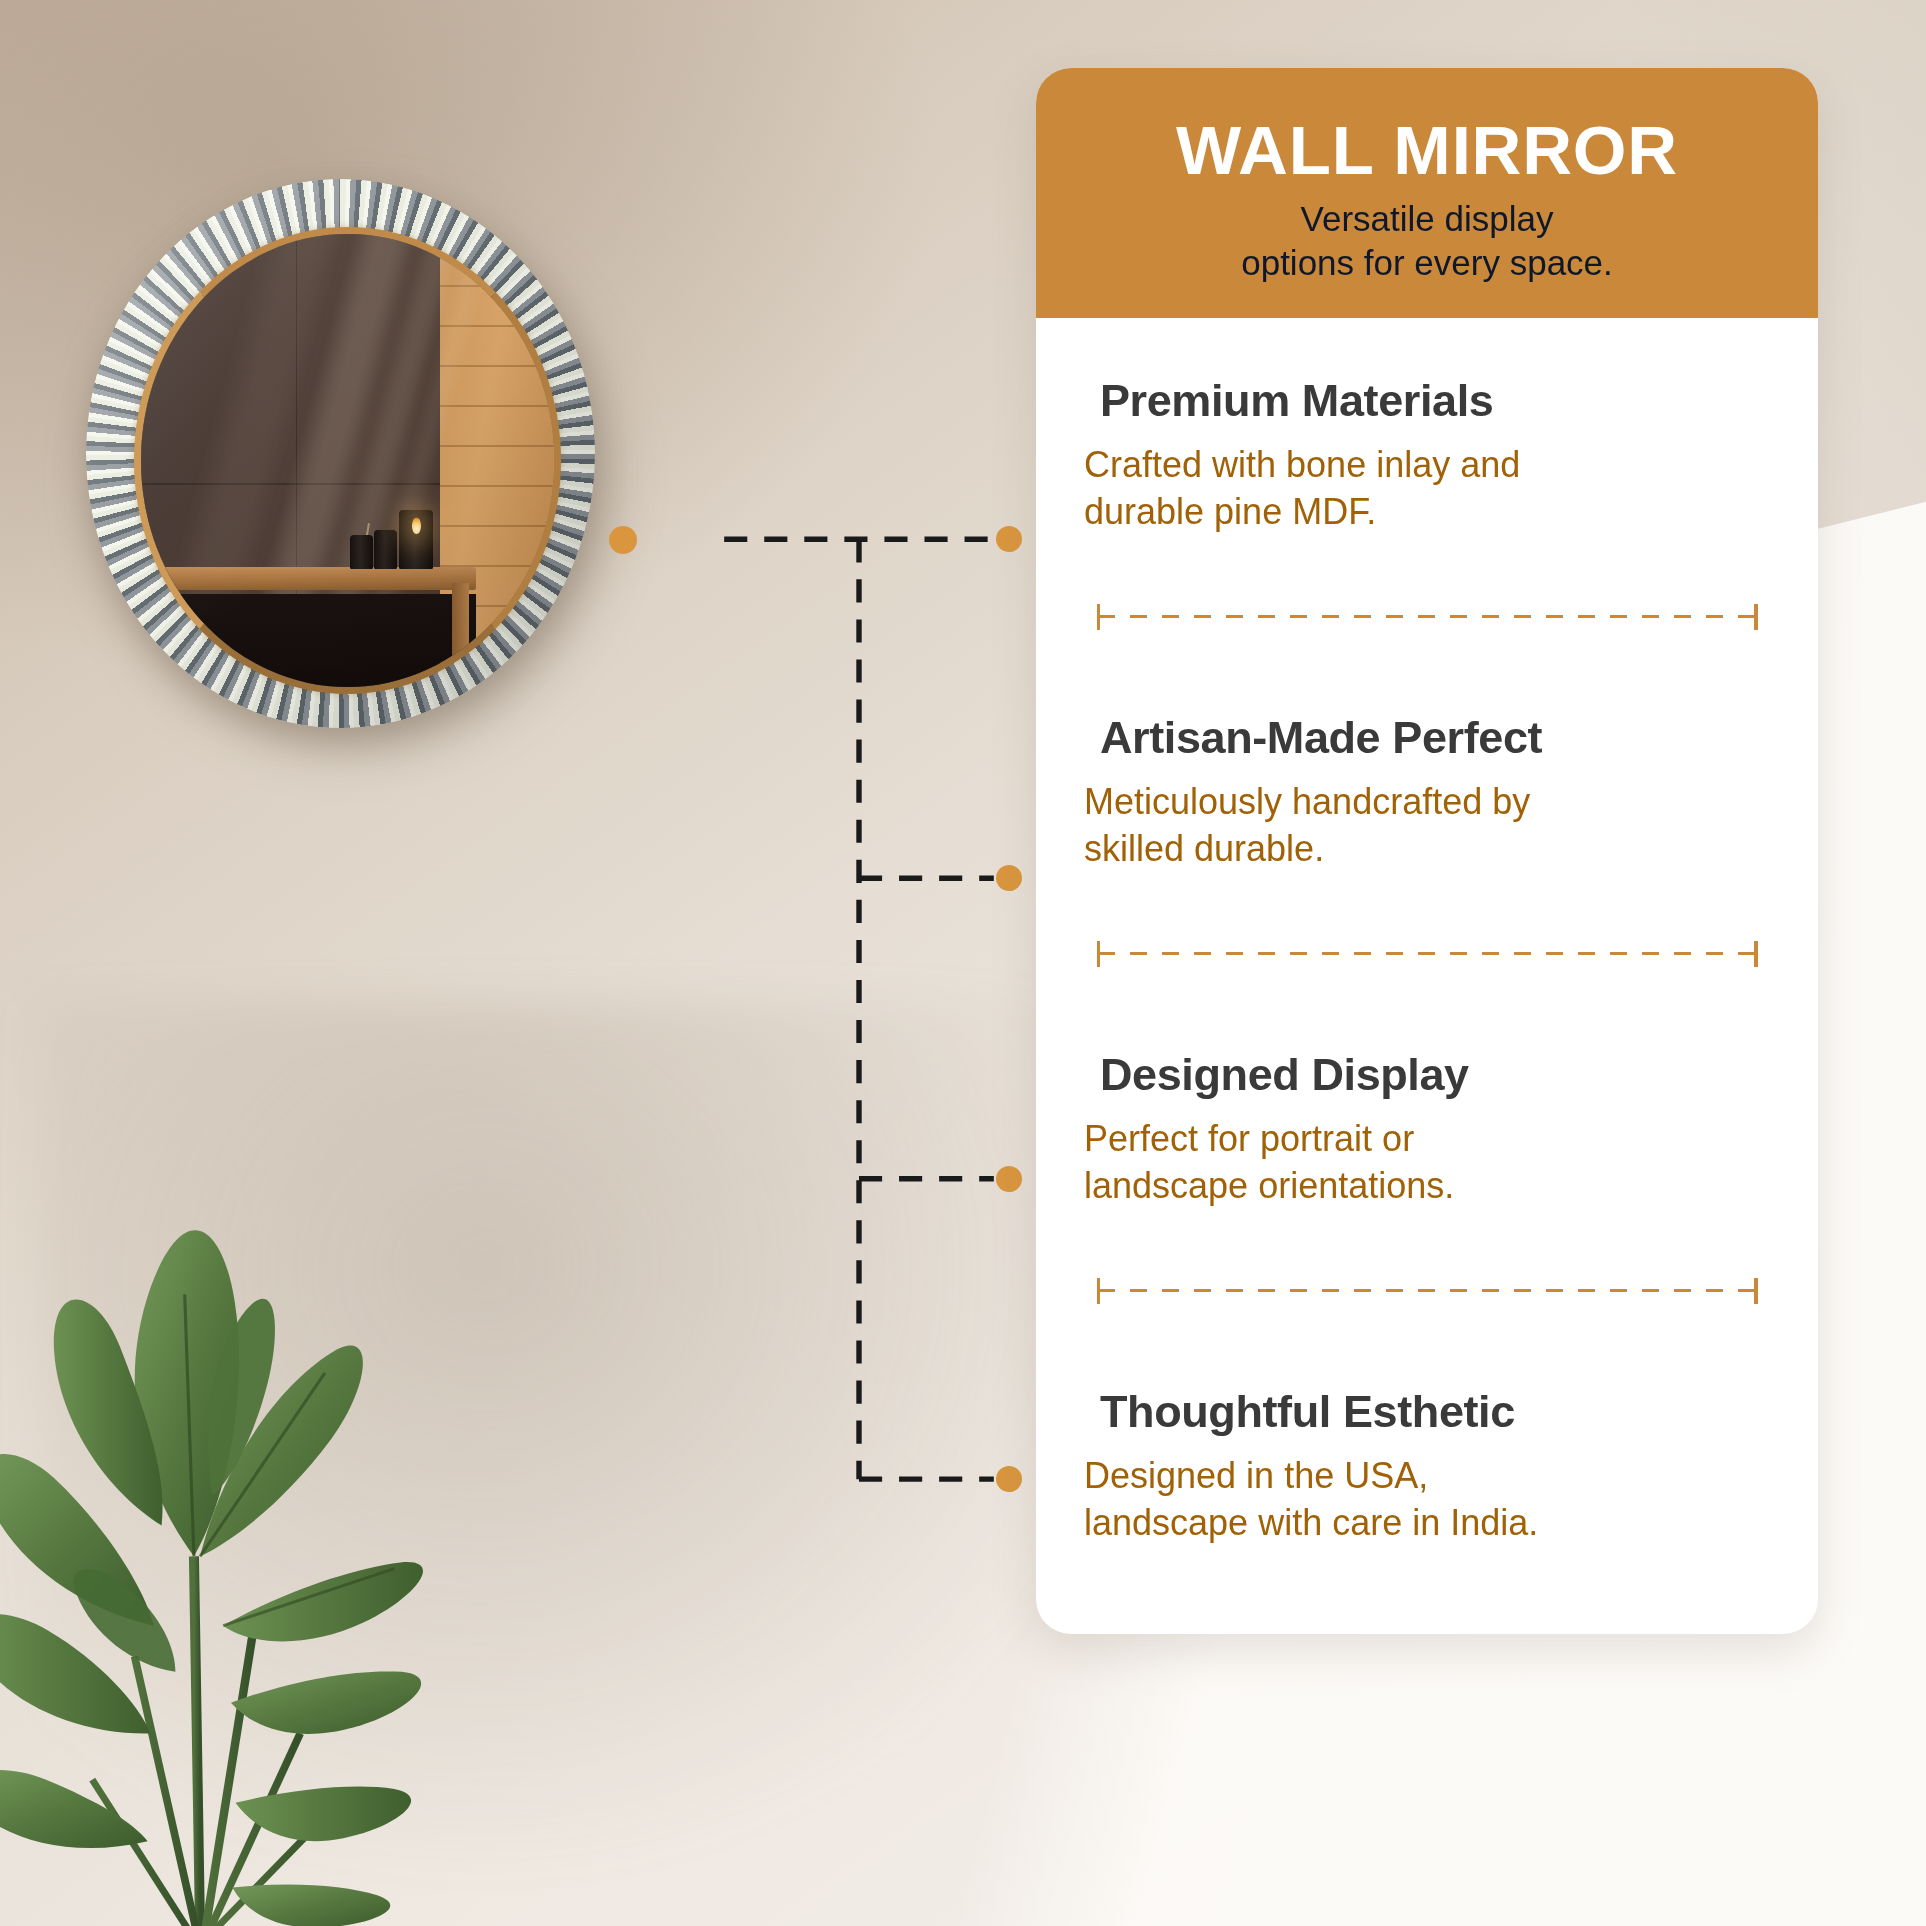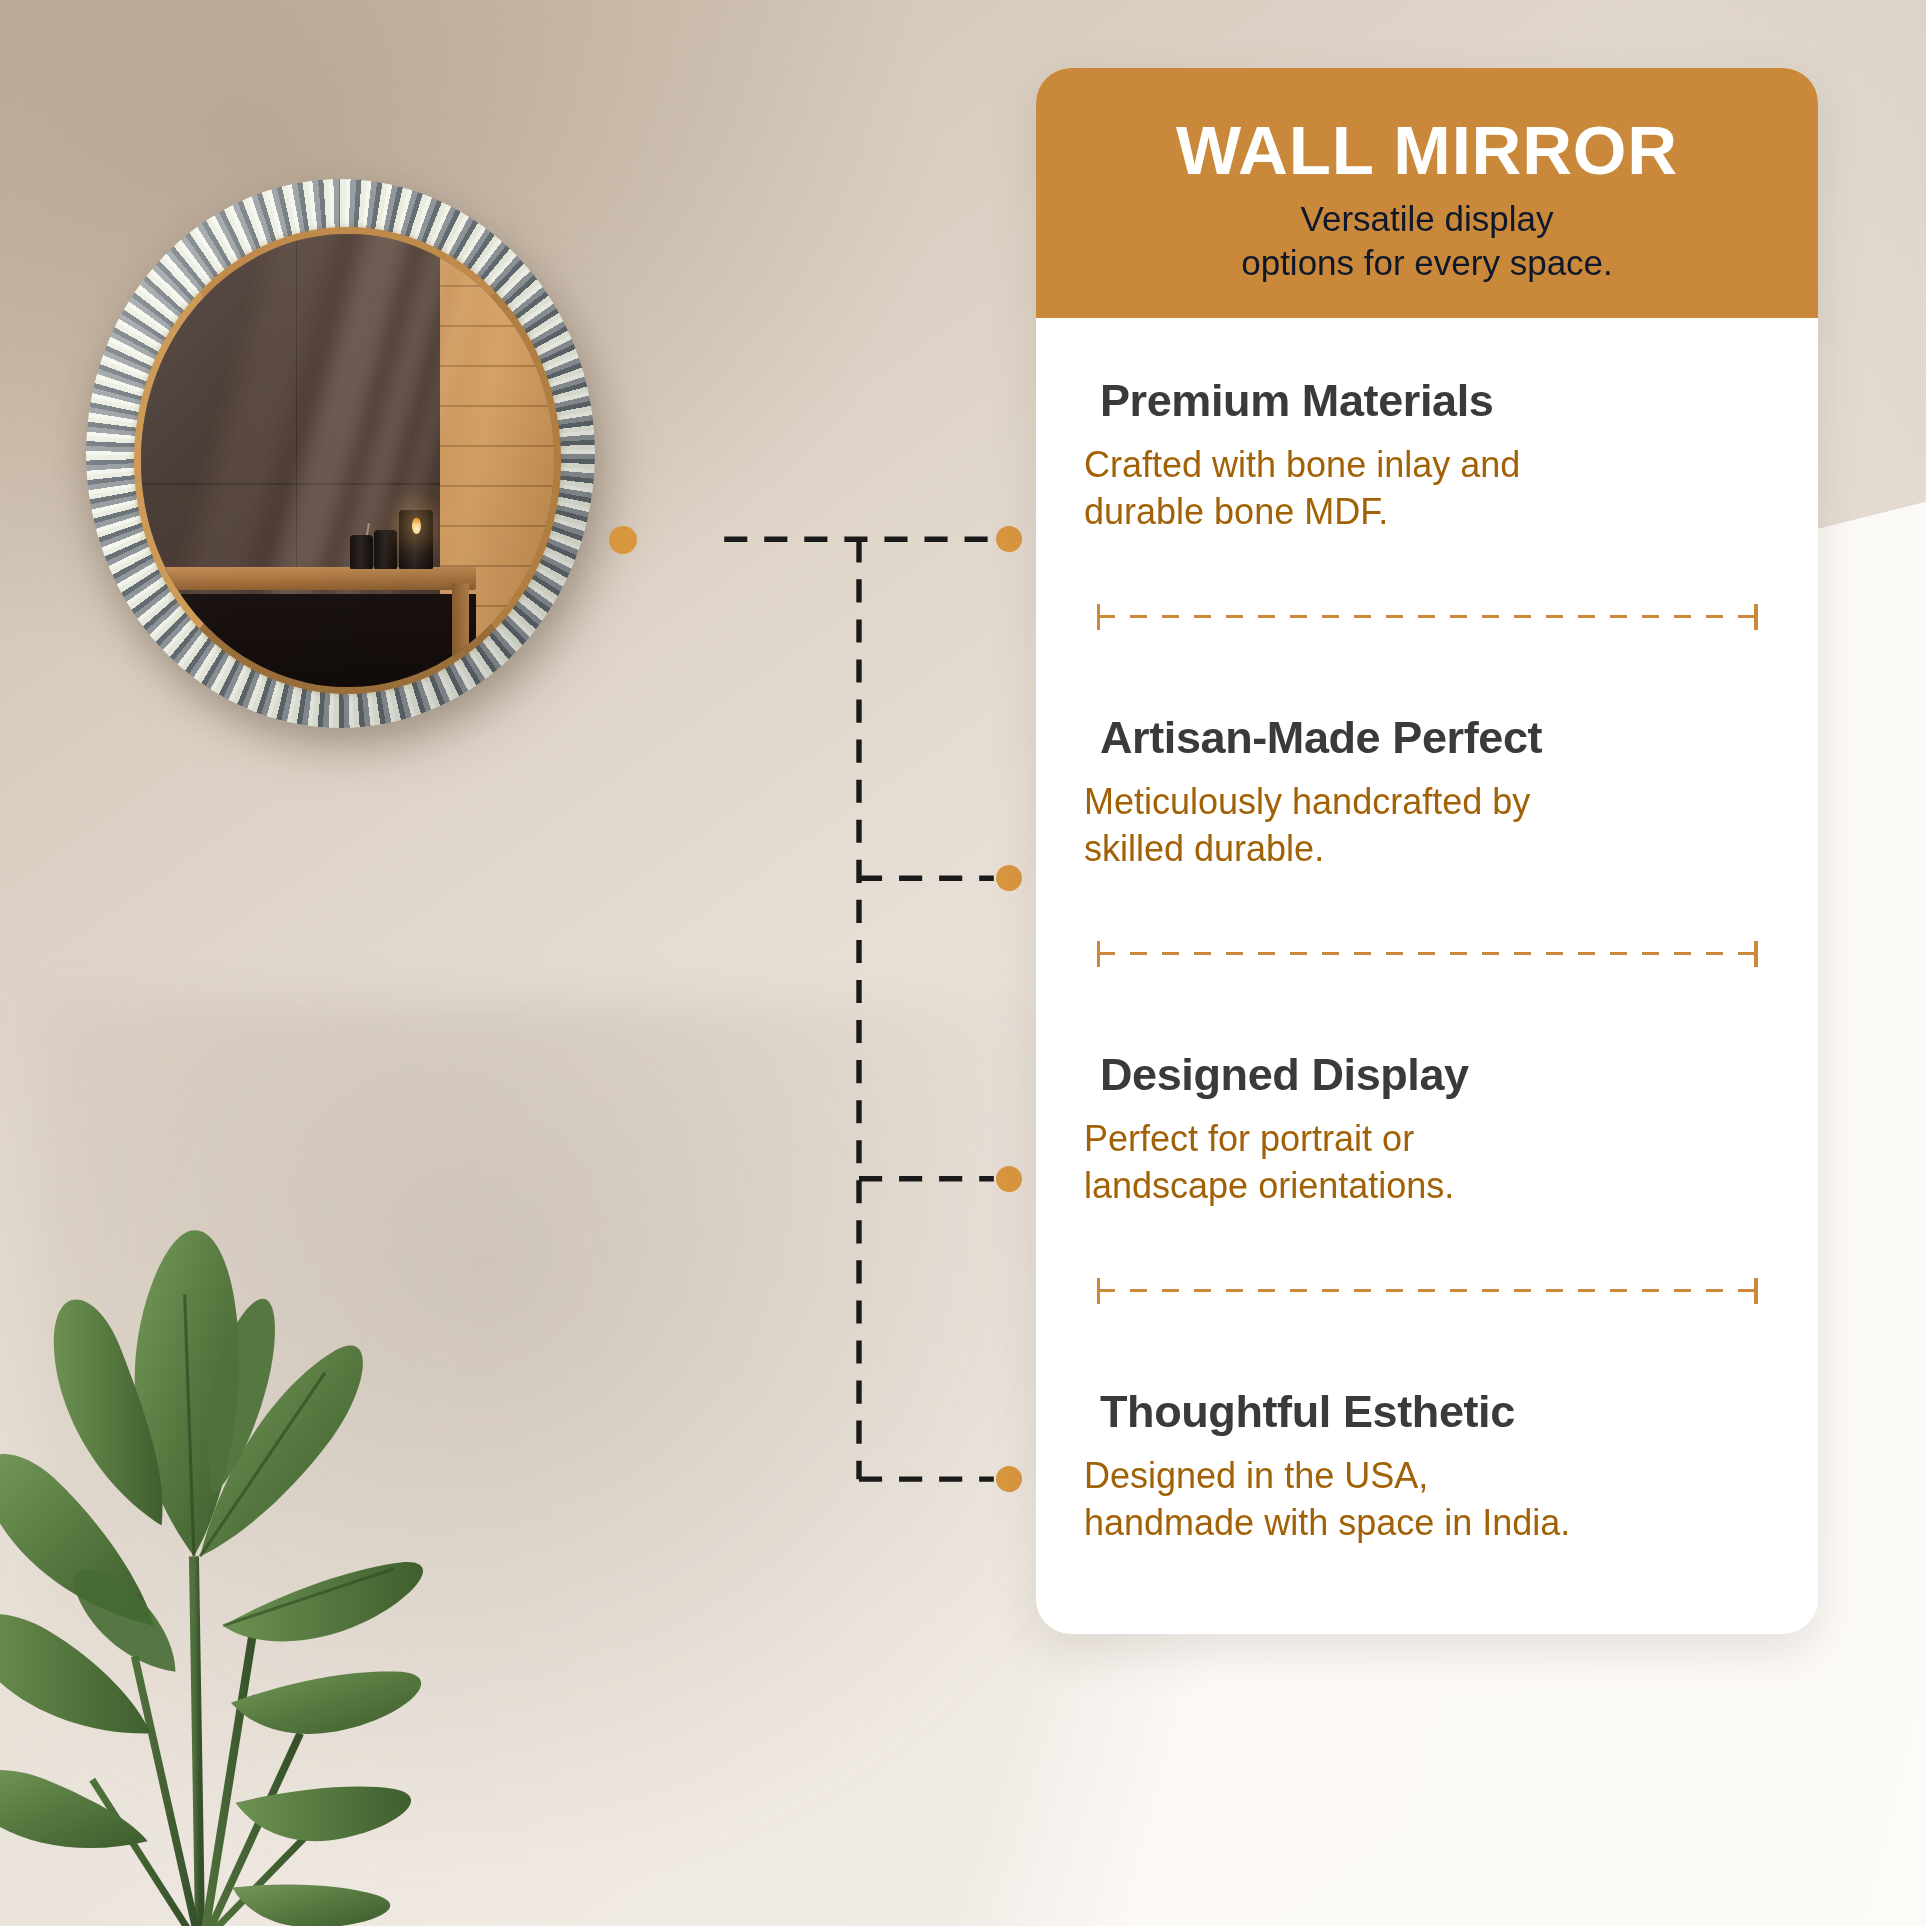--- a/index.html
+++ b/index.html
@@ -439,21 +439,21 @@
         <span>options for every space.</span>
       </p>
     </div>
 
     <div id="panel-body">
 
       <div class="feature">
         <h2 class="feature-title">Premium Materials</h2>
         <p class="feature-desc">
           <span>Crafted with bone inlay and</span><br>
-          <span>durable bone MDF.</span>
+          <span>durable pine MDF.</span>
         </p>
       </div>
 
       <div class="spacer"></div>
       <div class="divider"></div>
       <div class="spacer"></div>
 
       <div class="feature">
         <h2 class="feature-title">Artisan-Made Perfect</h2>
         <p class="feature-desc">
@@ -475,21 +475,21 @@
       </div>
 
       <div class="spacer"></div>
       <div class="divider"></div>
       <div class="spacer"></div>
 
       <div class="feature">
         <h2 class="feature-title">Thoughtful Esthetic</h2>
         <p class="feature-desc">
           <span>Designed in the USA,</span><br>
-          <span>handmade with space in India.</span>
+          <span>landscape with care in India.</span>
         </p>
       </div>
 
       <div class="spacer"></div>
 
     </div>
   </div>
 
 </div>
 

